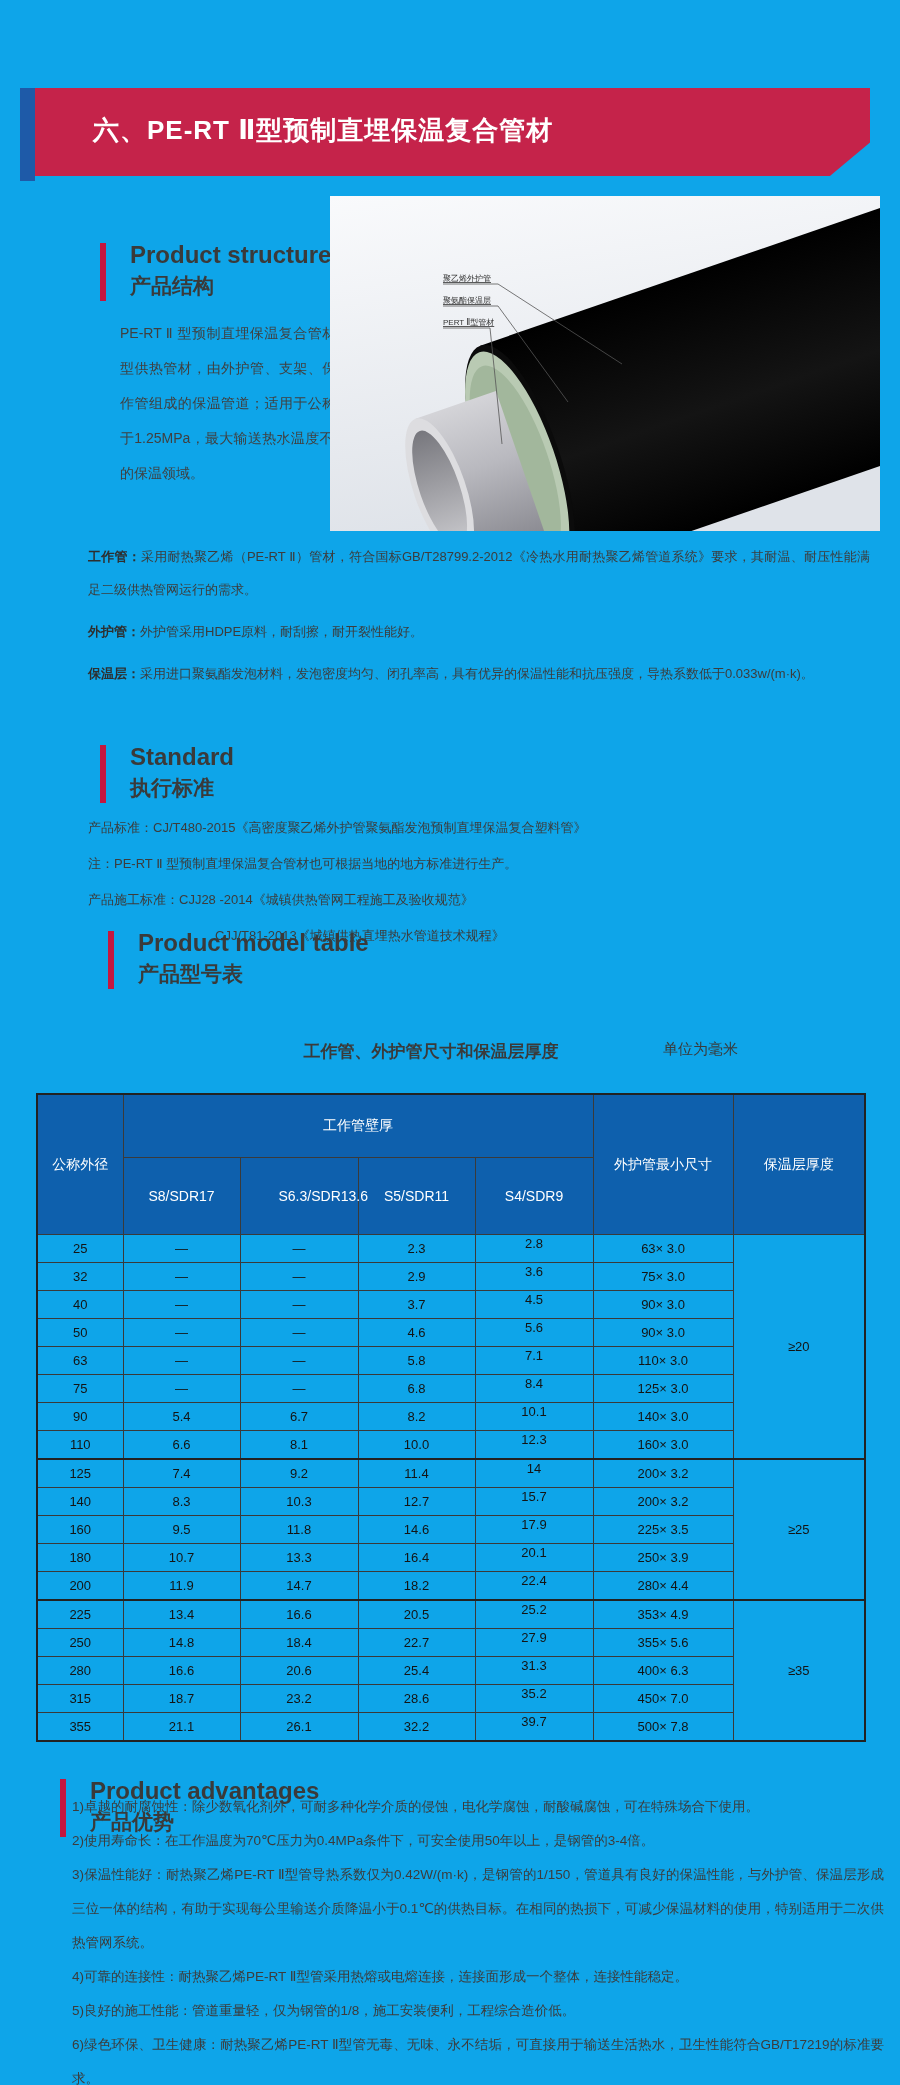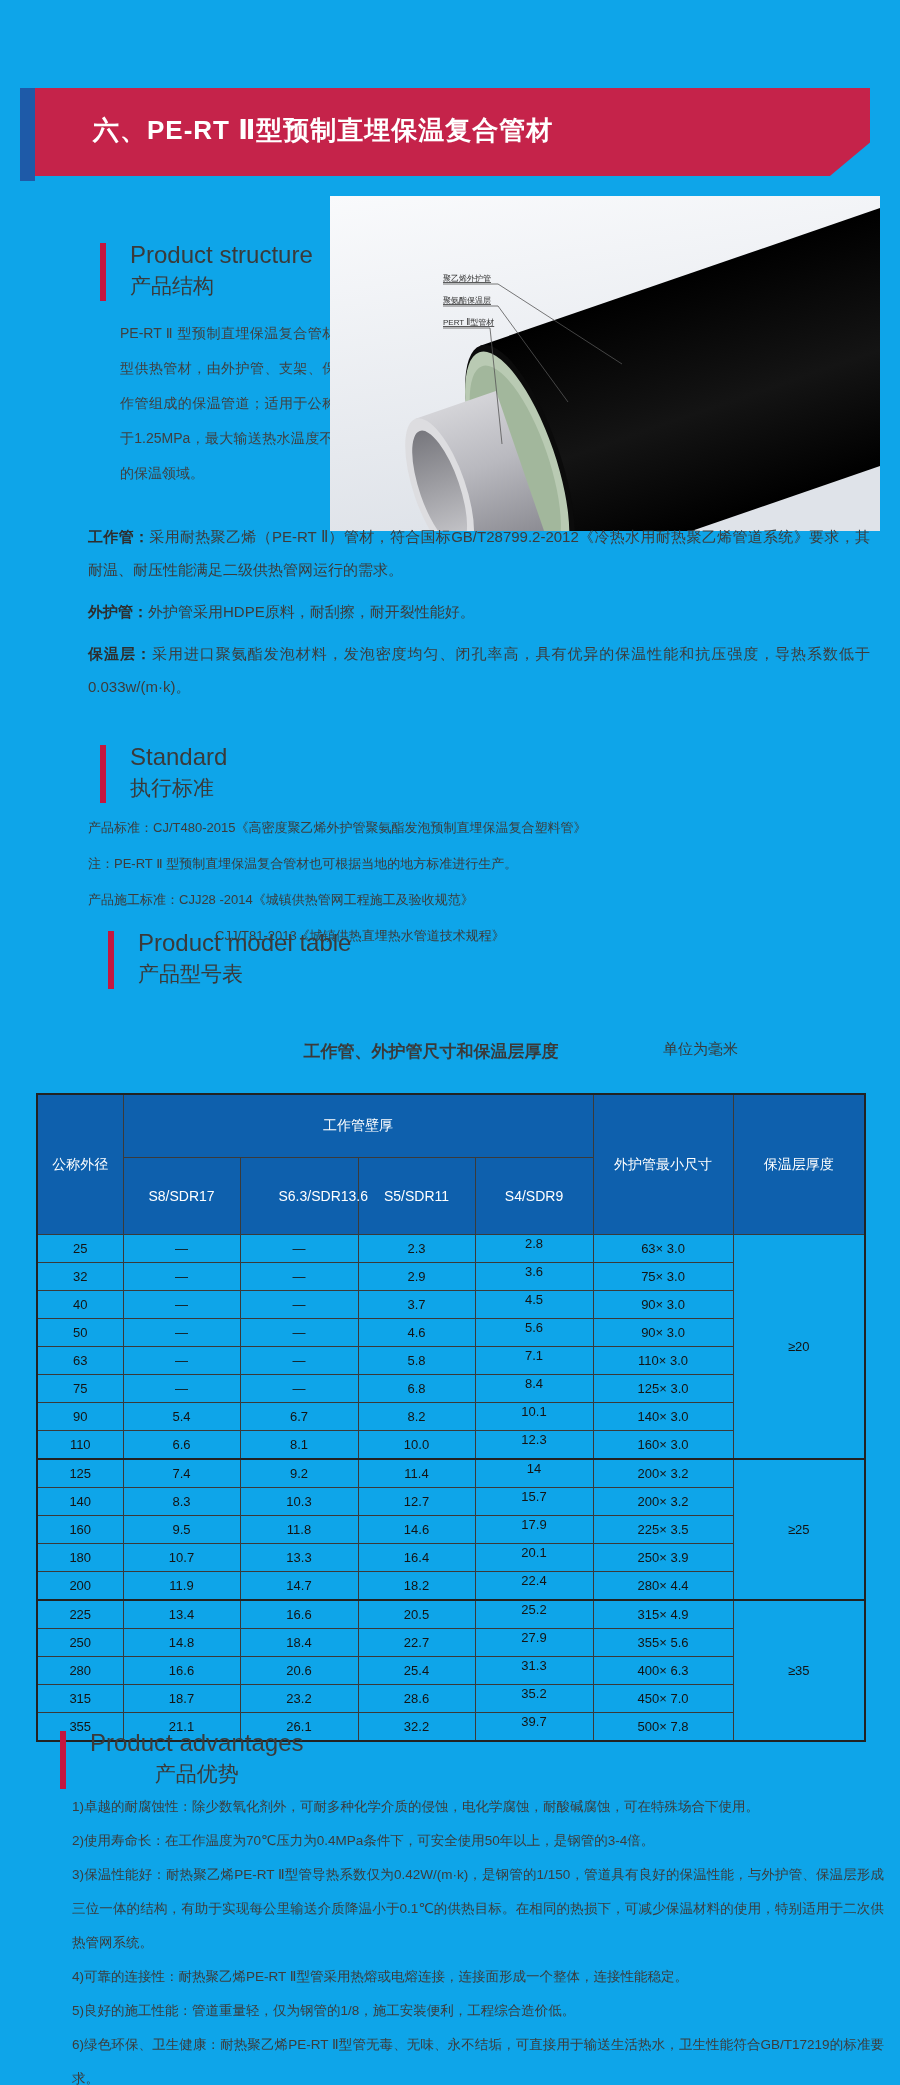--- a/index.html
+++ b/index.html
@@ -7,30 +7,30 @@
         font-family:"Liberation Sans","DejaVu Sans",sans-serif;color:#3c3c3c;}
 
   
   .banner-blue{position:absolute;left:20px;top:88px;width:15px;height:93px;}
   .banner-red{position:absolute;left:35px;top:88px;width:835px;height:88px;
               clip-path:polygon(0 0,100% 0,100% 62%,95.2% 100%,0 100%);}
   .banner-red .title{line-height:84px;padding-left:58px;font-size:26px;font-weight:bold;
                      color:#ffffff;letter-spacing:1px;}
 
   
-  .sec-head{position:absolute;}
+  .sec-head{position:absolute;font-weight:bold;}
   .sec-head .bar{position:absolute;left:0;top:3px;width:6px;height:58px;}
   .sec-head .en{margin-left:30px;font-size:24px;line-height:30px;color:#3a3a3a;}
   .sec-head .zh{margin-left:30px;font-size:21px;line-height:32px;color:#3a3a3a;}
 
   
   .intro{position:absolute;left:120px;top:316px;width:274px;font-size:14px;line-height:35px;
          text-align:justify;color:#404040;}
   .figure{position:absolute;left:330px;top:196px;width:490px;height:335px;}
-  .details{position:absolute;left:88px;top:520px;width:782px;font-size:15px;line-height:33px;
+  .details{position:absolute;left:88px;top:540px;width:782px;font-size:13px;line-height:33px;
            text-align:justify;color:#3c3c3c;}
   .details p{margin:0 0 9px 0;}
   .details .lbl{font-weight:bold;color:#2e2e2e;}
 
   
   .std-lines{position:absolute;left:88px;top:810px;width:790px;font-size:13px;color:#3c3c3c;}
   .std-lines div{line-height:36px;}
   .std-lines div.indent{padding-left:127px;}
 
   
@@ -281,21 +281,21 @@
           <td>18.2</td>
           <td class="raise">22.4</td>
           <td>280× 4.4</td>
         </tr>
         <tr class="group-start">
           <td>225</td>
           <td>13.4</td>
           <td>16.6</td>
           <td>20.5</td>
           <td class="raise">25.2</td>
-          <td>315× 4.9</td>
+          <td>353× 4.9</td>
           <td rowspan="5" class="ins">≥35</td>
         </tr>
         <tr>
           <td>250</td>
           <td>14.8</td>
           <td>18.4</td>
           <td>22.7</td>
           <td class="raise">27.9</td>
           <td>355× 5.6</td>
         </tr>
@@ -319,21 +319,21 @@
           <td>355</td>
           <td>21.1</td>
           <td>26.1</td>
           <td>32.2</td>
           <td class="raise">39.7</td>
           <td>500× 7.8</td>
         </tr>
       </tbody>
   </table>
 
-  <div class="sec-head" style="left:60px;top:1728px;text-align:center;">
+  <div class="sec-head" style="left:60px;top:1776px;">
     <div class="bar" style="background: rgb(196, 23, 64);"></div>
     <div class="en">Product advantages</div>
     <div class="zh">产品优势</div>
   </div>
   <div class="adv-list">
       <div>1)卓越的耐腐蚀性：除少数氧化剂外，可耐多种化学介质的侵蚀，电化学腐蚀，耐酸碱腐蚀，可在特殊场合下使用。</div>
       <div>2)使用寿命长：在工作温度为70℃压力为0.4MPa条件下，可安全使用50年以上，是钢管的3-4倍。</div>
       <div>3)保温性能好：耐热聚乙烯PE-RT Ⅱ型管导热系数仅为0.42W/(m·k)，是钢管的1/150，管道具有良好的保温性能，与外护管、保温层形成三位一体的结构，有助于实现每公里输送介质降温小于0.1℃的供热目标。在相同的热损下，可减少保温材料的使用，特别适用于二次供热管网系统。</div>
       <div>4)可靠的连接性：耐热聚乙烯PE-RT Ⅱ型管采用热熔或电熔连接，连接面形成一个整体，连接性能稳定。</div>
       <div>5)良好的施工性能：管道重量轻，仅为钢管的1/8，施工安装便利，工程综合造价低。</div>

